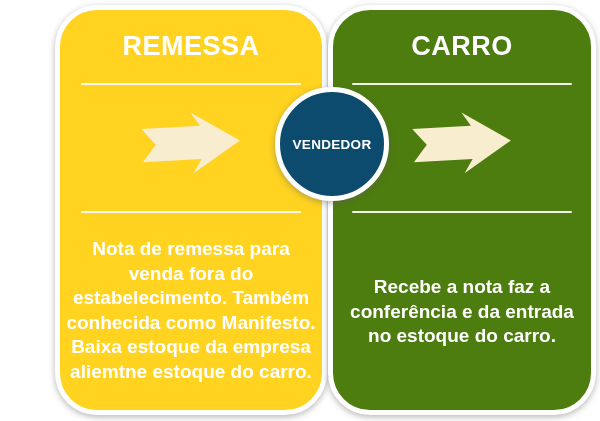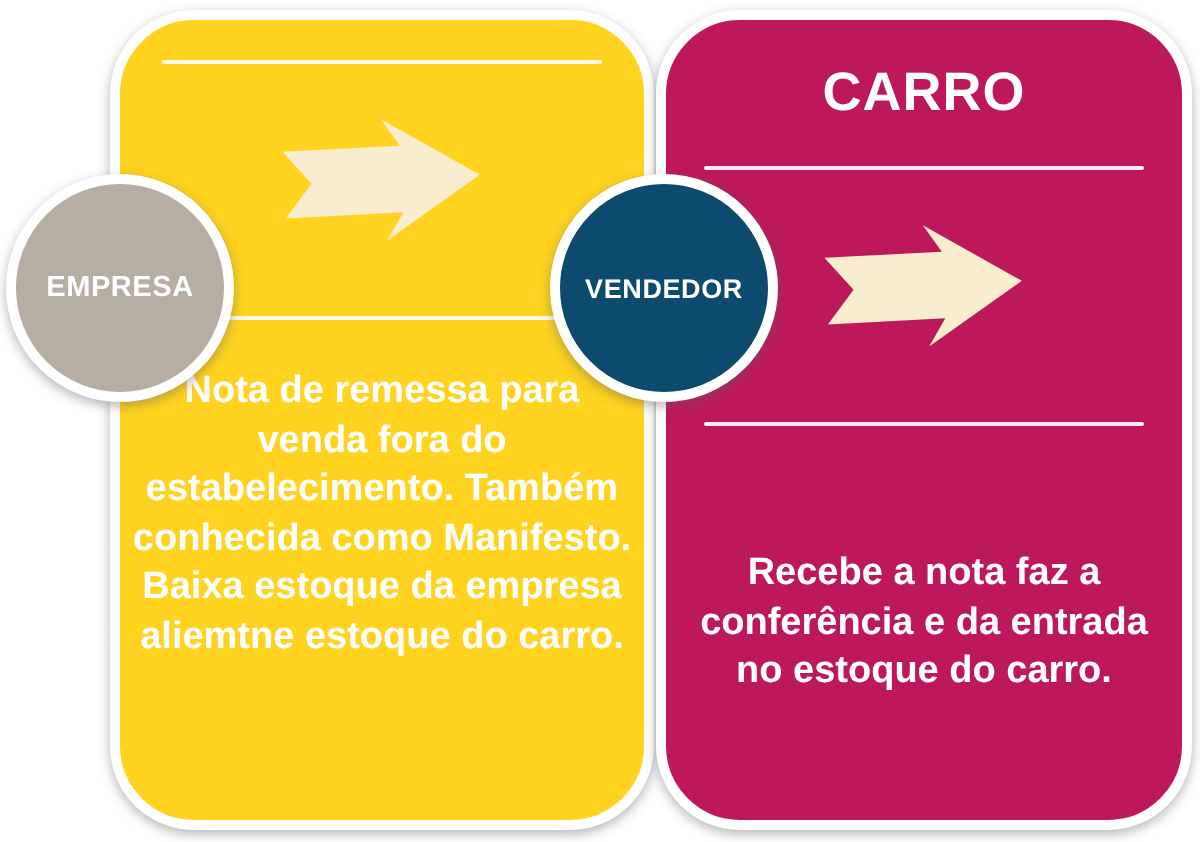--- a/index.html
+++ b/index.html
@@ -84,50 +84,48 @@
   }
   .node-empresa  .node-label { font-size: 14.5px; }
   .node-vendedor .node-label { font-size: 13.5px; }
 </style>
 </head>
 <body>
 
 <div class="canvas">
 
   <div class="panel panel-left" style="background-color: rgb(255, 211, 32);">
+    <div class="panel-title">REMESSA</div>
     <div class="divider divider-top"></div>
     <div class="arrow-wrap">
       <svg class="arrow-svg" width="98" height="62" viewBox="0 0 100 62">
         <polygon points="0,14 60,14 51,0 100,31 51,62 60,48 0,48 14,31" style="fill: rgb(248, 237, 207);"></polygon>
       </svg>
     </div>
     <div class="divider divider-mid"></div>
     <div class="panel-desc">Nota de remessa para
 venda fora do
 estabelecimento. Também
 conhecida como Manifesto.
 Baixa estoque da empresa
 aliemtne estoque do carro.</div>
   </div>
 
-  <div class="panel panel-right" style="background-color: #be185d;">
+  <div class="panel panel-right" style="background-color: #4d7c0f;">
     <div class="panel-title">CARRO</div>
     <div class="divider divider-top"></div>
     <div class="arrow-wrap">
       <svg class="arrow-svg" width="98" height="62" viewBox="0 0 100 62">
         <polygon points="0,14 60,14 51,0 100,31 51,62 60,48 0,48 14,31" style="fill: rgb(248, 237, 207);"></polygon>
       </svg>
     </div>
     <div class="divider divider-mid"></div>
     <div class="panel-desc">Recebe a nota faz a
 conferência e da entrada
 no estoque do carro.</div>
   </div>
 
-  <div class="node node-empresa" style="background-color: rgb(182, 173, 163);">
-    <span class="node-label">EMPRESA</span>
-  </div>
 
   <div class="node node-vendedor" style="background-color: #0c4a6e;">
     <span class="node-label">VENDEDOR</span>
   </div>
 
 </div>
 
 </body></html>

